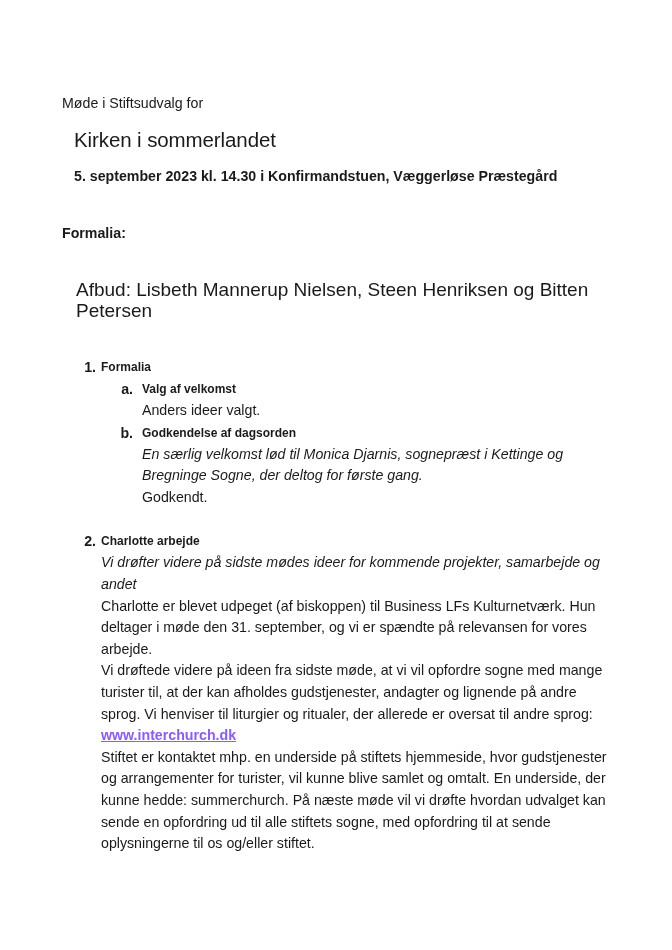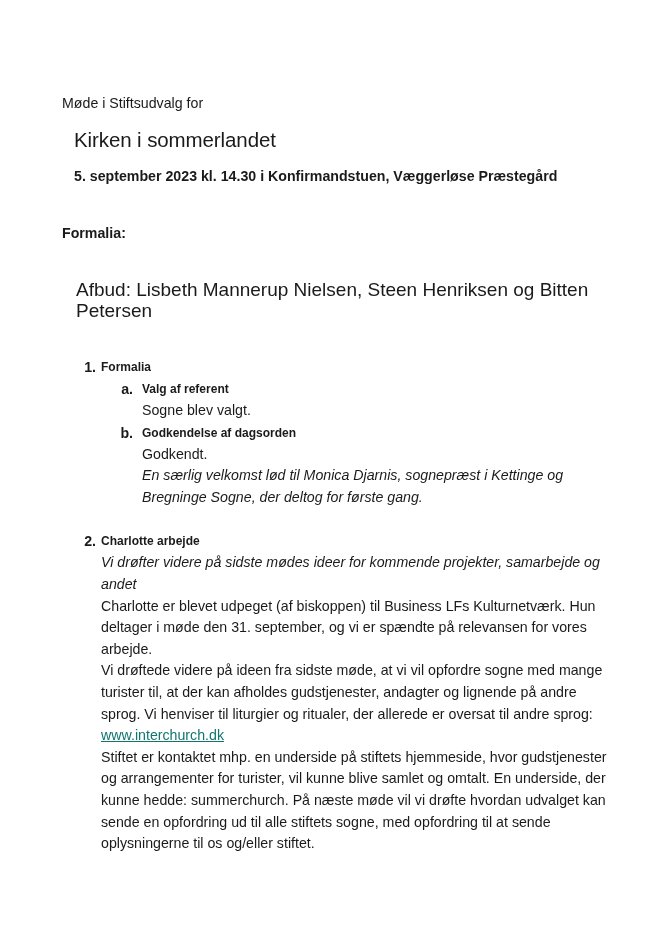--- a/index.html
+++ b/index.html
@@ -150,43 +150,43 @@
   <ol class="num-list">
 
     <li class="num-item">
       <span class="marker">1.</span>
       <p class="item-heading">Formalia</p>
 
       <ol class="alpha-list">
 
         <li class="alpha-item">
           <span class="alpha-marker">a.</span>
-          <p class="item-heading">Valg af referent</p>
-          <p class="body-text">Sogne blev valgt.</p>
+          <p class="item-heading">Valg af velkomst</p>
+          <p class="body-text">Anders ideer valgt.</p>
         </li>
 
         <li class="alpha-item">
           <span class="alpha-marker">b.</span>
           <p class="item-heading">Godkendelse af dagsorden</p>
+          <p class="body-text italic">En særlig velkomst lød til Monica Djarnis, sognepræst i Kettinge og Bregninge Sogne, der deltog for første gang.</p>
           <p class="body-text">Godkendt.</p>
-          <p class="body-text italic">En særlig velkomst lød til Monica Djarnis, sognepræst i Kettinge og Bregninge Sogne, der deltog for første gang.</p>
         </li>
 
       </ol>
     </li>
 
     <li class="num-item">
       <span class="marker">2.</span>
       <p class="item-heading">Charlotte arbejde</p>
 
       <p class="body-text italic">Vi drøfter videre på sidste mødes ideer for kommende projekter, samarbejde og andet</p>
 
       <p class="body-text">Charlotte er blevet udpeget (af biskoppen) til Business LFs Kulturnetværk. Hun deltager i møde den 31. september, og vi er spændte på relevansen for vores arbejde.</p>
 
-      <p class="body-text"><span>Vi drøftede videre på ideen fra sidste møde, at vi vil opfordre sogne med mange turister til, at der kan afholdes gudstjenester, andagter og lignende på andre sprog. Vi henviser til liturgier og ritualer, der allerede er oversat til andre sprog: </span><a class="doclink" href="#" style="color: #0f766e;">www.interchurch.dk</a></p>
+      <p class="body-text"><span>Vi drøftede videre på ideen fra sidste møde, at vi vil opfordre sogne med mange turister til, at der kan afholdes gudstjenester, andagter og lignende på andre sprog. Vi henviser til liturgier og ritualer, der allerede er oversat til andre sprog: </span><a class="doclink" href="#" style="color: #8b5cf6; font-weight: bold;">www.interchurch.dk</a></p>
 
       <p class="body-text">Stiftet er kontaktet mhp. en underside på stiftets hjemmeside, hvor gudstjenester og arrangementer for turister, vil kunne blive samlet og omtalt. En underside, der kunne hedde: summerchurch. På næste møde vil vi drøfte hvordan udvalget kan sende en opfordring ud til alle stiftets sogne, med opfordring til at sende oplysningerne til os og/eller stiftet.</p>
 
     </li>
 
   </ol>
 
 </div>
 
 </body></html>

